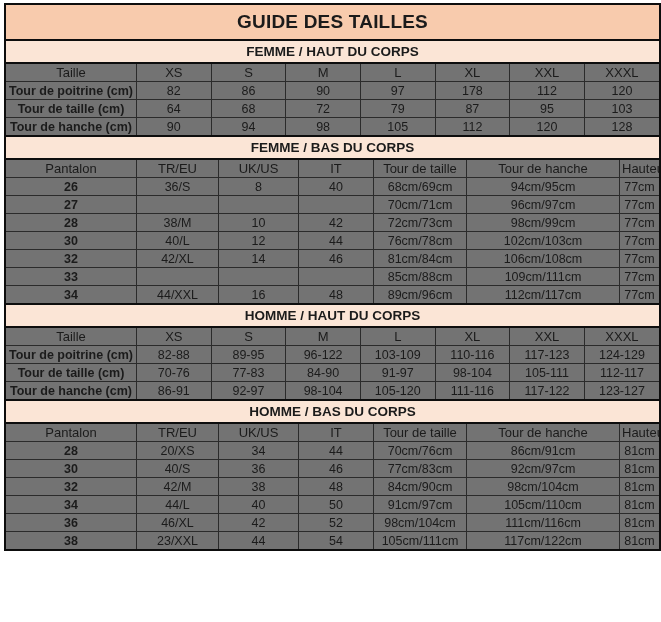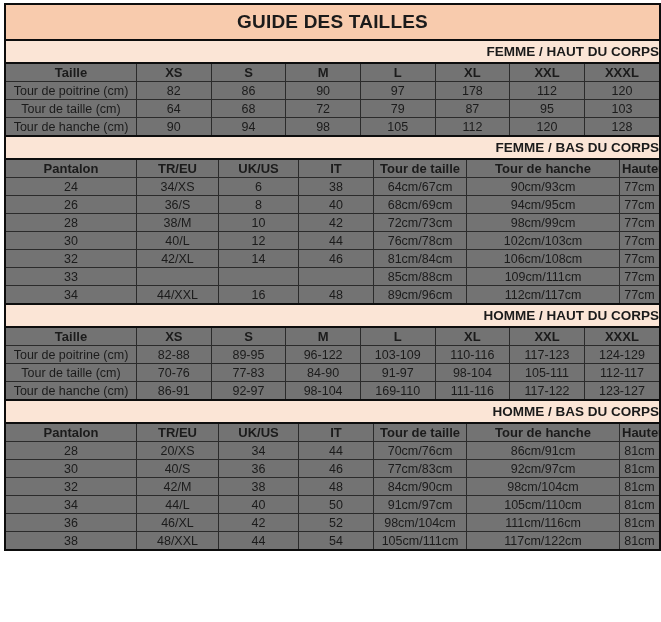--- a/index.html
+++ b/index.html
@@ -27,21 +27,21 @@
     text-align: center;
     font-weight: bold;
     font-size: 19px;
     letter-spacing: 0.2px;
     border-bottom: 2px solid #0d0d0d;
   }
   .band {
     background: #FBE5D6;
     height: 21px;
     line-height: 21px;
-    text-align: right;
+    text-align: center;
     font-weight: bold;
     font-size: 13.5px;
     border-bottom: 2px solid #0d0d0d;
   }
   section table {
     width: 100%;
     border-collapse: collapse;
     table-layout: fixed;
     border-bottom: 2px solid #0d0d0d;
   }
@@ -50,28 +50,28 @@
     border: 1px solid #2b2b2b;
     text-align: center;
     vertical-align: middle;
     height: 17px;
     padding: 0 2px;
     font-size: 12.5px;
     white-space: nowrap;
     overflow: hidden;
   }
   th {
-    font-weight: bold;
+    font-weight: normal;
     font-size: 13px;
     border-top: 0;
   }
   td:first-child, th:first-child { border-left: 0; }
   td:last-child, th:last-child { border-right: 0; }
   tbody tr:last-child td { border-bottom: 0; }
-  td:first-child { font-weight: normal; }
+  td:first-child { font-weight: bold; }
   
   table.haut th:first-child { width: 126px; }
   
   table.bas th:nth-child(1) { width: 126px; }
   table.bas th:nth-child(2) { width: 77px; }
   table.bas th:nth-child(3) { width: 75px; }
   table.bas th:nth-child(4) { width: 70px; }
   table.bas th:nth-child(5) { width: 88px; }
   table.bas th:nth-child(6) { width: 148px; }
 </style>
@@ -140,35 +140,35 @@
               <th>TR/EU</th>
               <th>UK/US</th>
               <th>IT</th>
               <th>Tour de taille</th>
               <th>Tour de hanche</th>
               <th>Hauteur</th>
             </tr>
       </thead>
       <tbody>
             <tr>
-              <td>24</td>
-              <td>34/XS</td>
-              <td>6</td>
-              <td>38</td>
-              <td>64cm/67cm</td>
-              <td>90cm/93cm</td>
-              <td>77cm</td>
-            </tr>
-            <tr>
               <td>26</td>
               <td>36/S</td>
               <td>8</td>
               <td>40</td>
               <td>68cm/69cm</td>
               <td>94cm/95cm</td>
+              <td>77cm</td>
+            </tr>
+            <tr>
+              <td>27</td>
+              <td></td>
+              <td></td>
+              <td></td>
+              <td>70cm/71cm</td>
+              <td>96cm/97cm</td>
               <td>77cm</td>
             </tr>
             <tr>
               <td>28</td>
               <td>38/M</td>
               <td>10</td>
               <td>42</td>
               <td>72cm/73cm</td>
               <td>98cm/99cm</td>
               <td>77cm</td>
@@ -247,21 +247,21 @@
               <td>91-97</td>
               <td>98-104</td>
               <td>105-111</td>
               <td>112-117</td>
             </tr>
             <tr>
               <td>Tour de hanche (cm)</td>
               <td>86-91</td>
               <td>92-97</td>
               <td>98-104</td>
-              <td>169-110</td>
+              <td>105-120</td>
               <td>111-116</td>
               <td>117-122</td>
               <td>123-127</td>
             </tr>
           </tbody>
     </table>
   </section>
 
   <section>
     <div class="band">HOMME / BAS DU CORPS</div>
@@ -318,21 +318,21 @@
               <td>36</td>
               <td>46/XL</td>
               <td>42</td>
               <td>52</td>
               <td>98cm/104cm</td>
               <td>111cm/116cm</td>
               <td>81cm</td>
             </tr>
             <tr>
               <td>38</td>
-              <td>48/XXL</td>
+              <td>23/XXL</td>
               <td>44</td>
               <td>54</td>
               <td>105cm/111cm</td>
               <td>117cm/122cm</td>
               <td>81cm</td>
             </tr>
           </tbody>
     </table>
   </section>
 </div>

